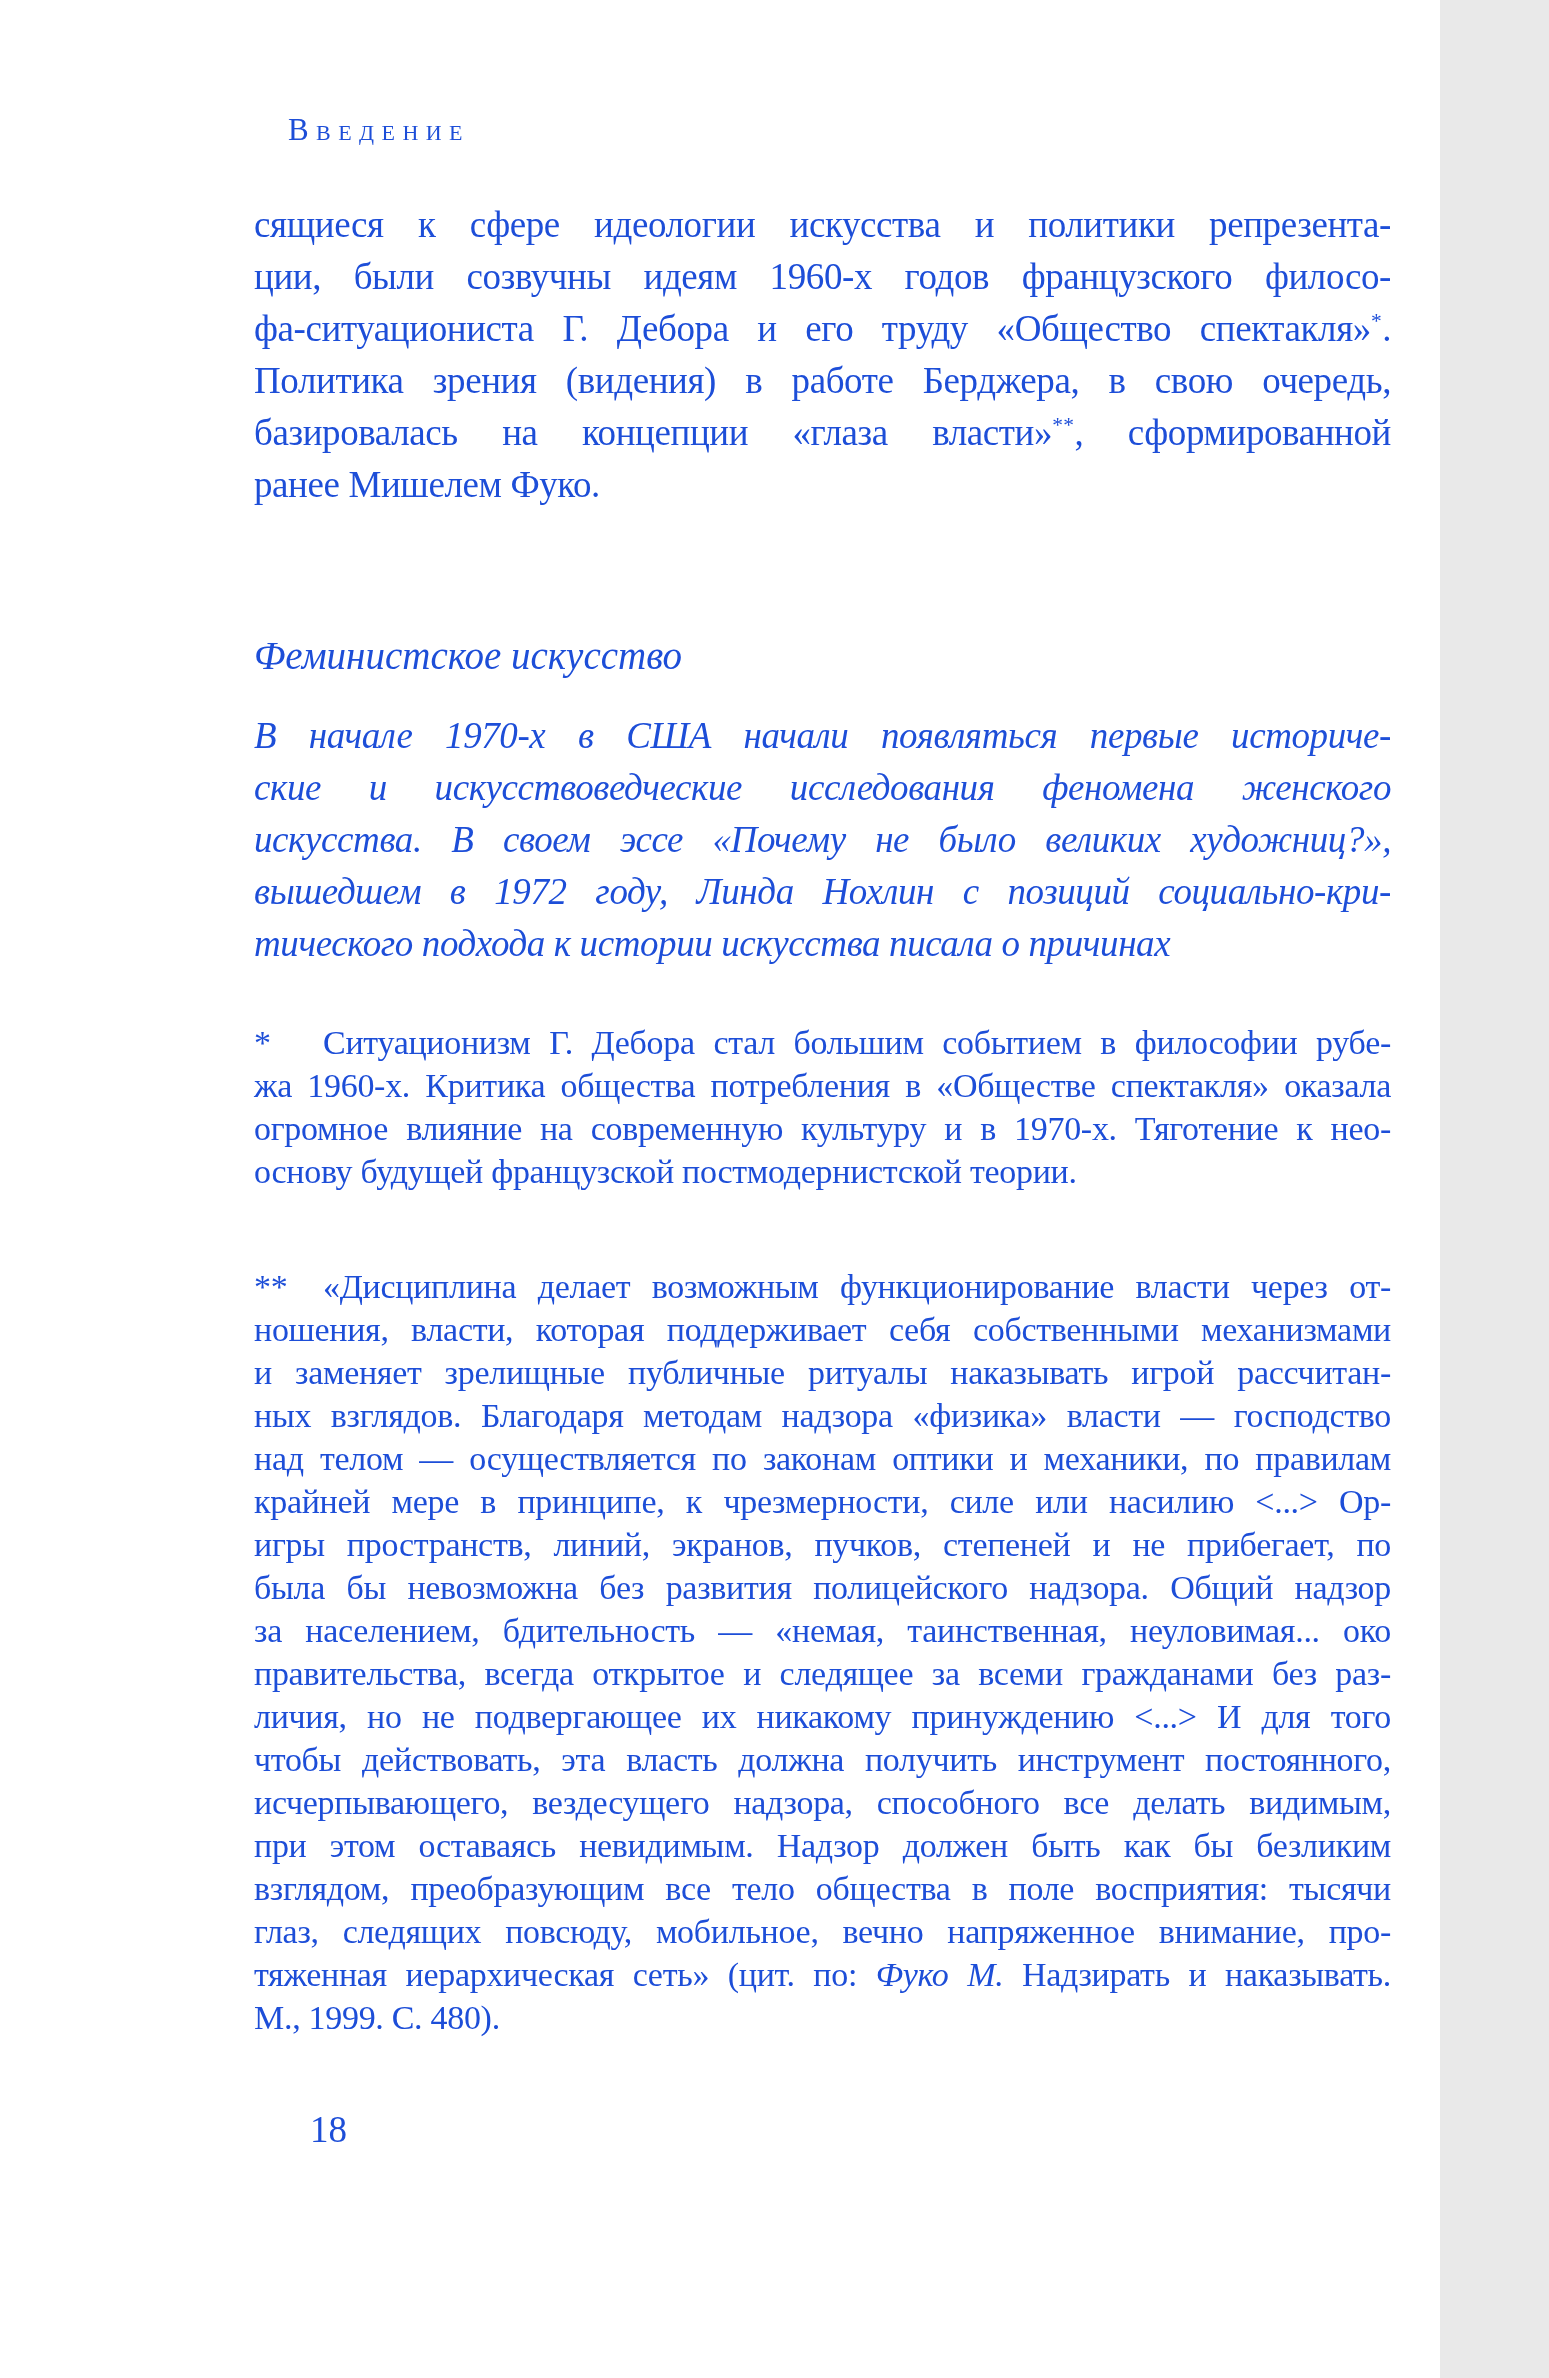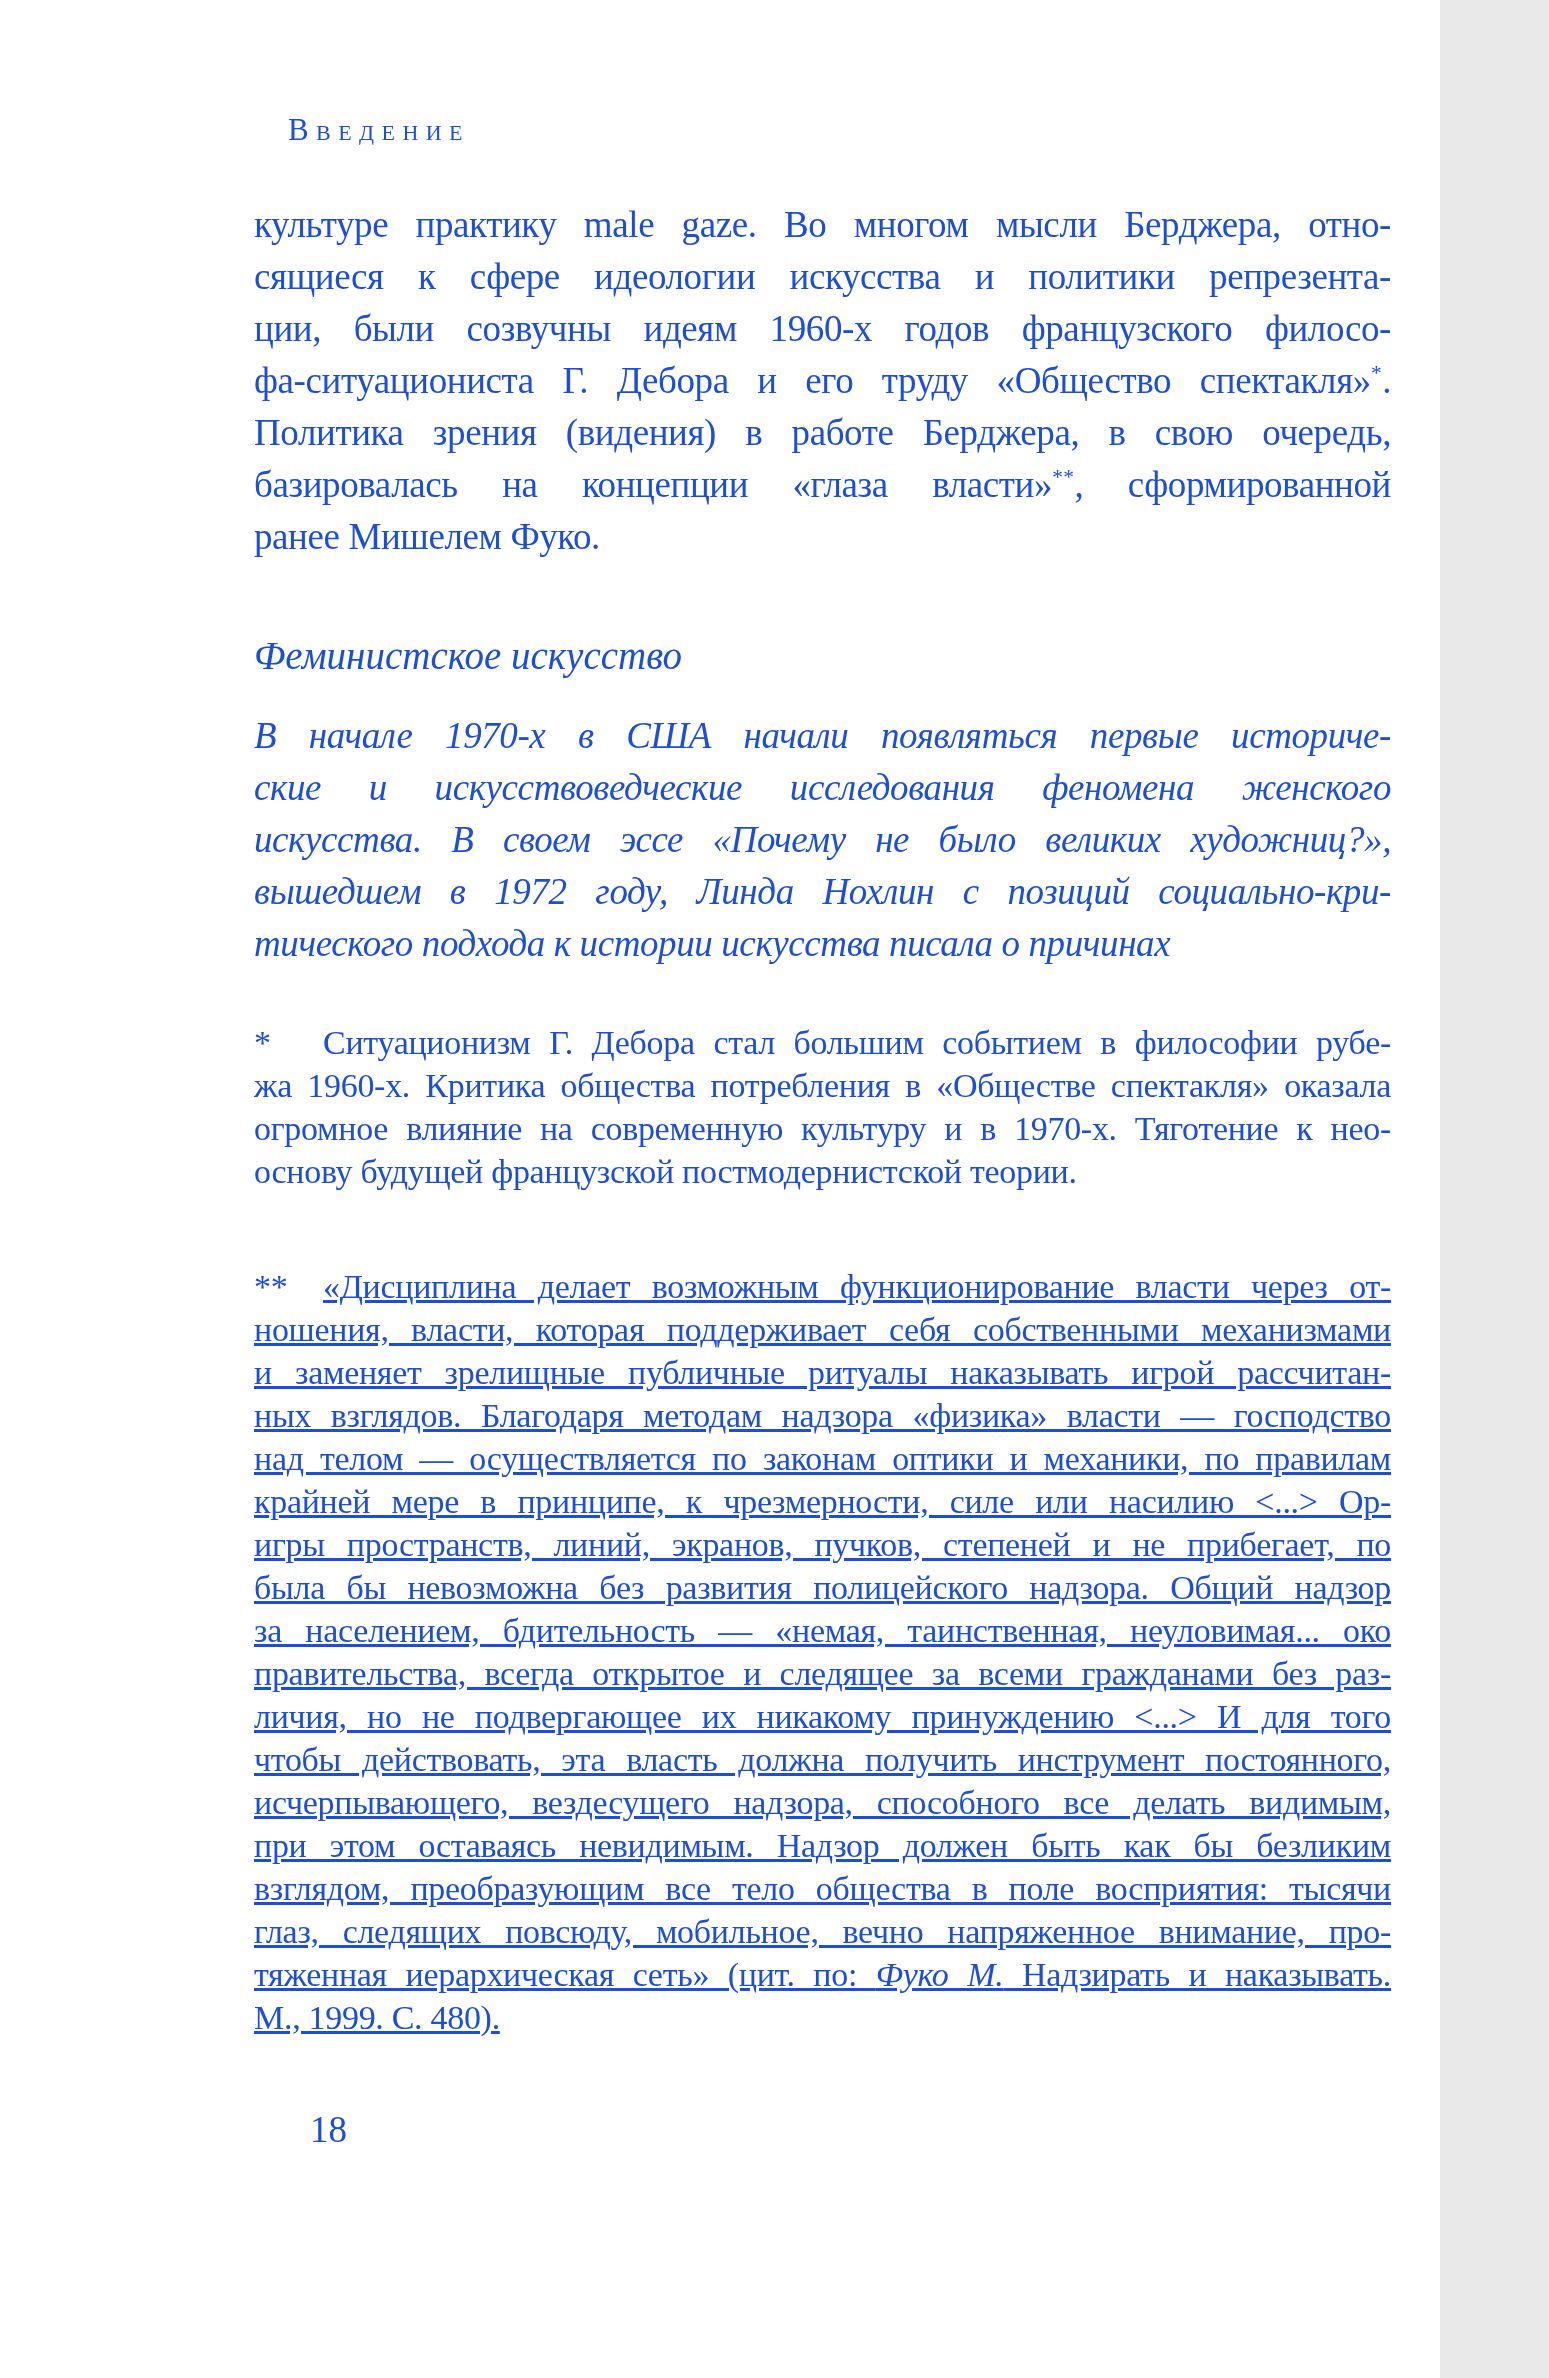--- a/index.html
+++ b/index.html
@@ -17,39 +17,38 @@
     font-size:31px;
     font-variant-caps:small-caps;
     letter-spacing:0.24em;
   }
   #para1{top:199px;font-size:37px;line-height:52px;letter-spacing:-0.4px;}
   #heading{
     top:633px;font-size:39px;font-style:italic;
   }
   #para2{top:710px;font-size:37px;line-height:52px;letter-spacing:-0.4px;font-style:italic;}
   #fn1{top:1021px;font-size:34px;line-height:43px;letter-spacing:-0.3px;}
-  #fn2{top:1265px;font-size:34px;line-height:43px;letter-spacing:-0.3px;text-decoration:underline;}
+  #fn2{top:1265px;font-size:34px;line-height:43px;letter-spacing:-0.3px;}
   #page-number{position:absolute;left:310px;top:2108px;font-size:37px;}
   .tline{text-align:justify;text-align-last:justify;}
   .tline.tlast{text-align-last:left;}
   .sup{font-size:58%;vertical-align:super;line-height:0;letter-spacing:0.5px;}
   .ital{font-style:italic;}
   .fnmark{
     display:inline-block;width:69px;padding-right:33px;
     box-sizing:border-box;text-align:right;
   }
 </style>
 </head>
 <body>
 
 <div class="page">
   <div id="running-head">Введение</div>
 
   <div class="column" id="para1">
-      <div class="tline"><span>культуре практику male gaze. Во многом мысли Берджера, отно-</span></div>
       <div class="tline"><span>сящиеся к сфере идеологии искусства и политики репрезента-</span></div>
       <div class="tline"><span>ции, были созвучны идеям 1960-х годов французского филосо-</span></div>
       <div class="tline"><span>фа-ситуациониста Г. Дебора и его труду «Общество спектакля»</span><span class="sup">*</span><span>.</span></div>
       <div class="tline"><span>Политика зрения (видения) в работе Берджера, в свою очередь,</span></div>
       <div class="tline"><span>базировалась на концепции «глаза власти»</span><span class="sup">**</span><span>, сформированной</span></div>
       <div class="tline tlast"><span>ранее Мишелем Фуко.</span></div>
     </div>
 
   <div class="column" id="heading">Феминистское искусство</div>
 

